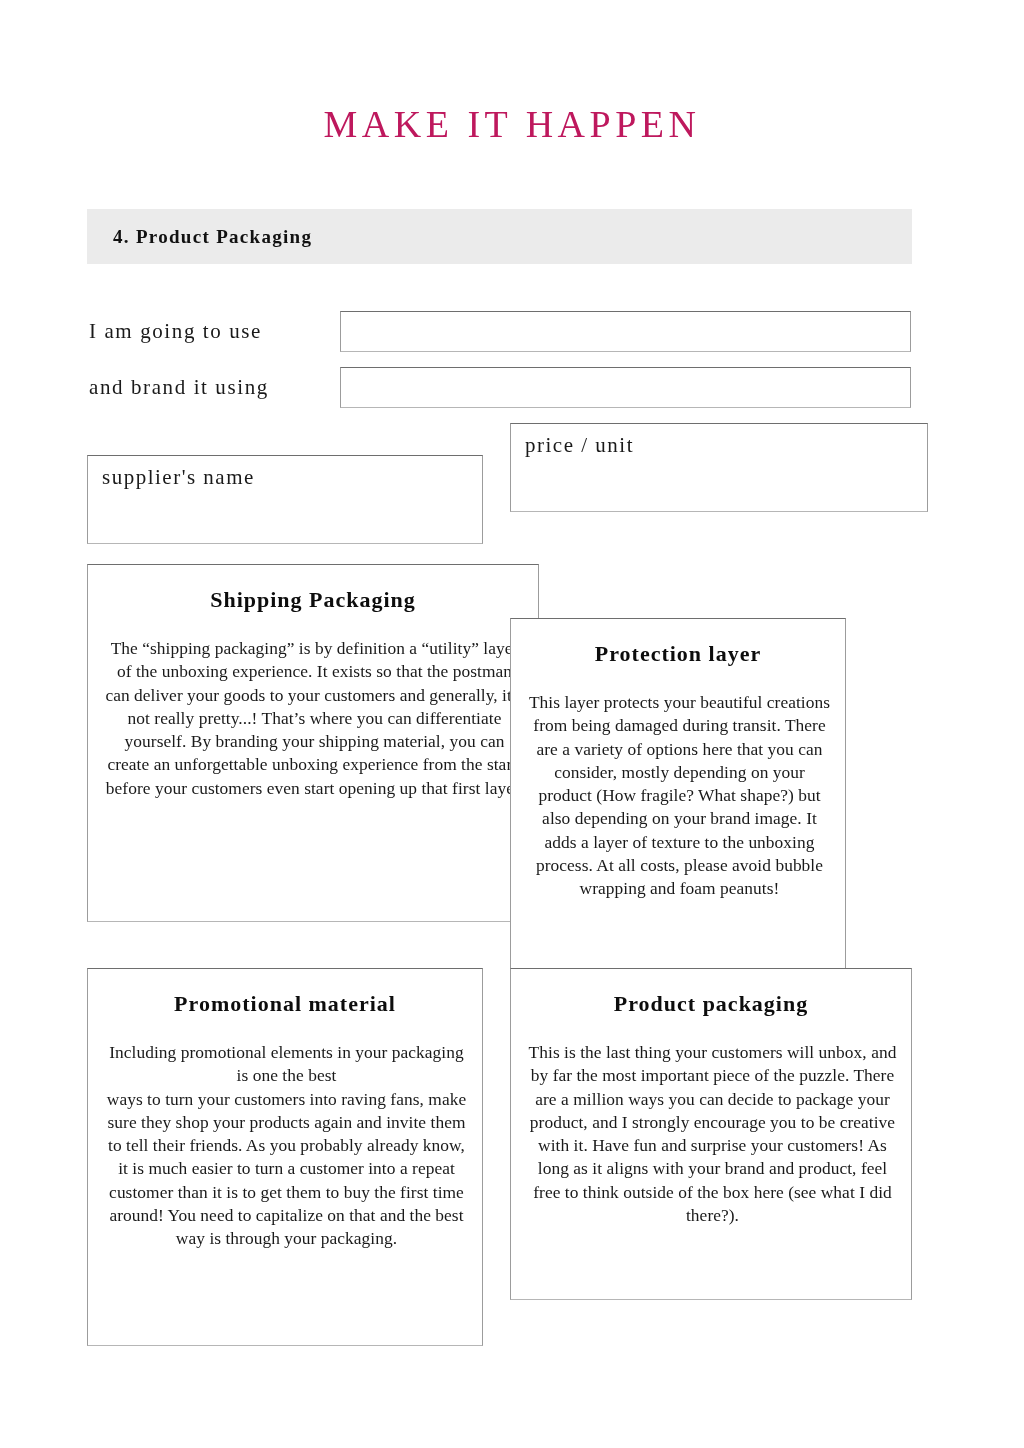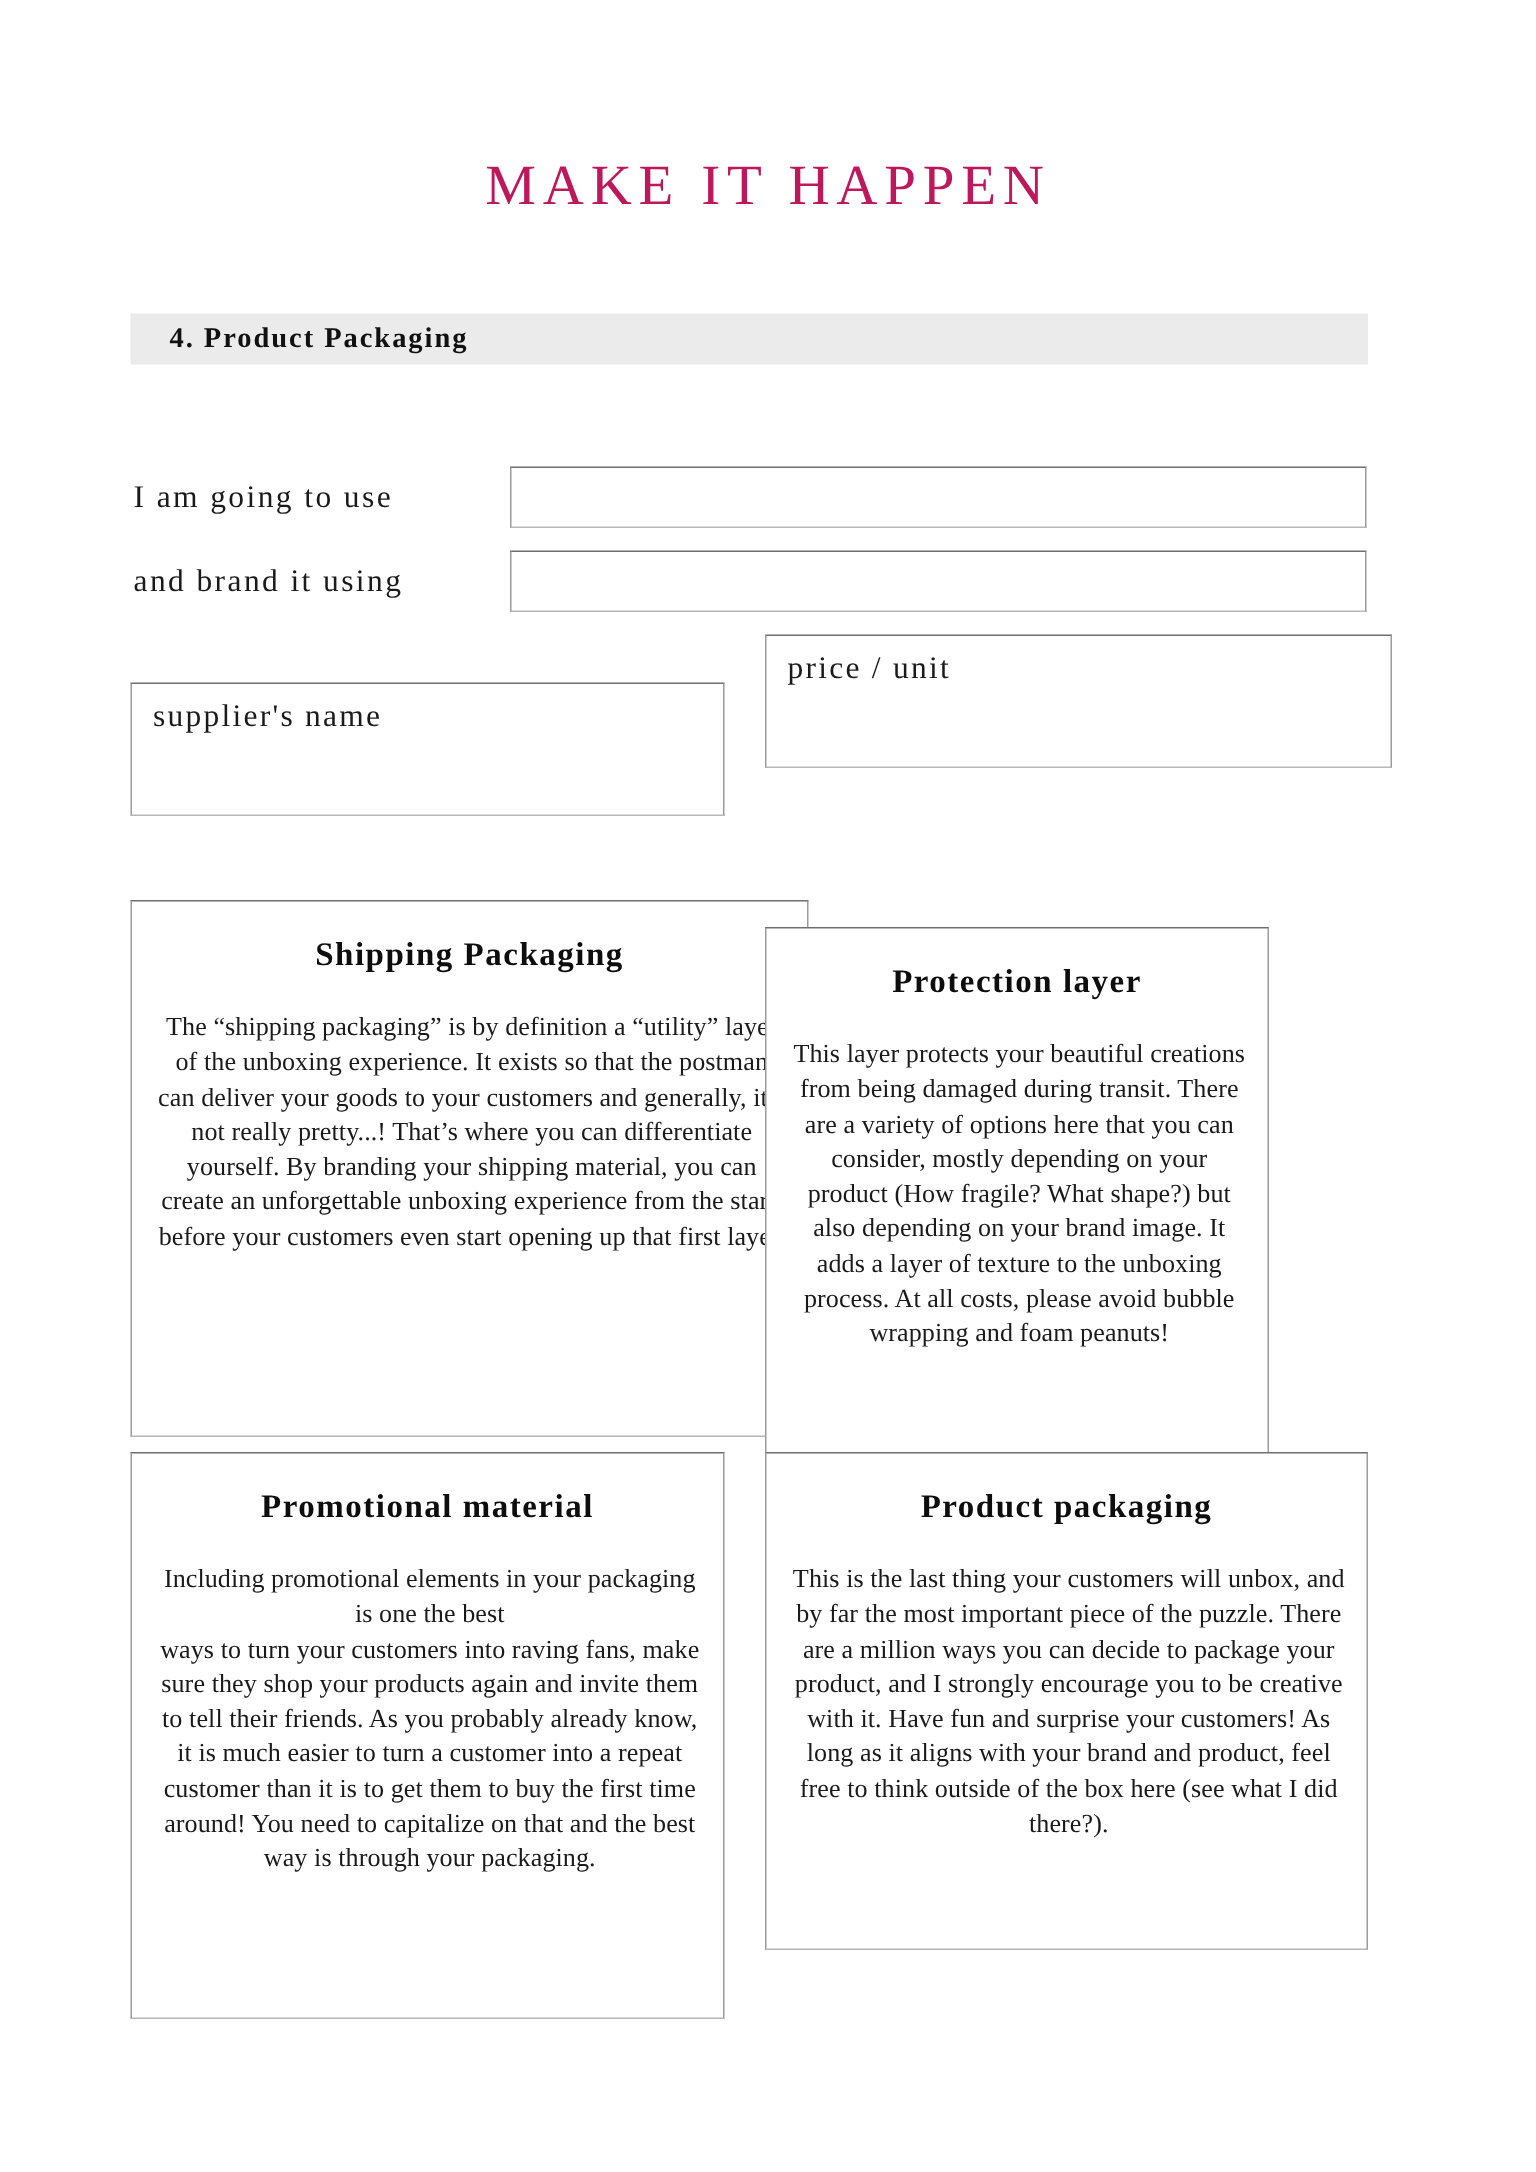--- a/index.html
+++ b/index.html
@@ -37,21 +37,21 @@
     color: #be185d;
     white-space: nowrap;
   }
 
   
   .section-bar {
     position: absolute;
     left: 87px;
     top: 209px;
     width: 825px;
-    height: 34px;
+    height: 55px;
     background: #ebebeb;
   }
   .section-bar-label {
     position: absolute;
     left: 26px;
     top: 50%;
     transform: translateY(-50%);
     font-size: 19px;
     font-weight: 700;
     letter-spacing: 1.3px;
@@ -107,21 +107,21 @@
 
   
   .card {
     position: absolute;
     box-sizing: border-box;
     background: #ffffff;
     border: 1px solid #9c9c9c;
     border-top-color: #6e6e6e;
     border-bottom-color: #b6b6b6;
   }
-  .card.c0 { left: 87px;  top: 600px;  width: 452px; height: 358px; }
+  .card.c0 { left: 87px;  top: 564px;  width: 452px; height: 358px; }
   .card.c1 { left: 510px; top: 586px;  width: 336px; height: 358px; margin-top: 32px; }
   .card.c2 { left: 87px;  top: 968px;  width: 396px; height: 378px; }
   .card.c3 { left: 510px; top: 968px;  width: 402px; height: 332px; }
 
   .card-title {
     position: absolute;
     left: 10px;
     right: 10px;
     top: 22px;
     text-align: center;

